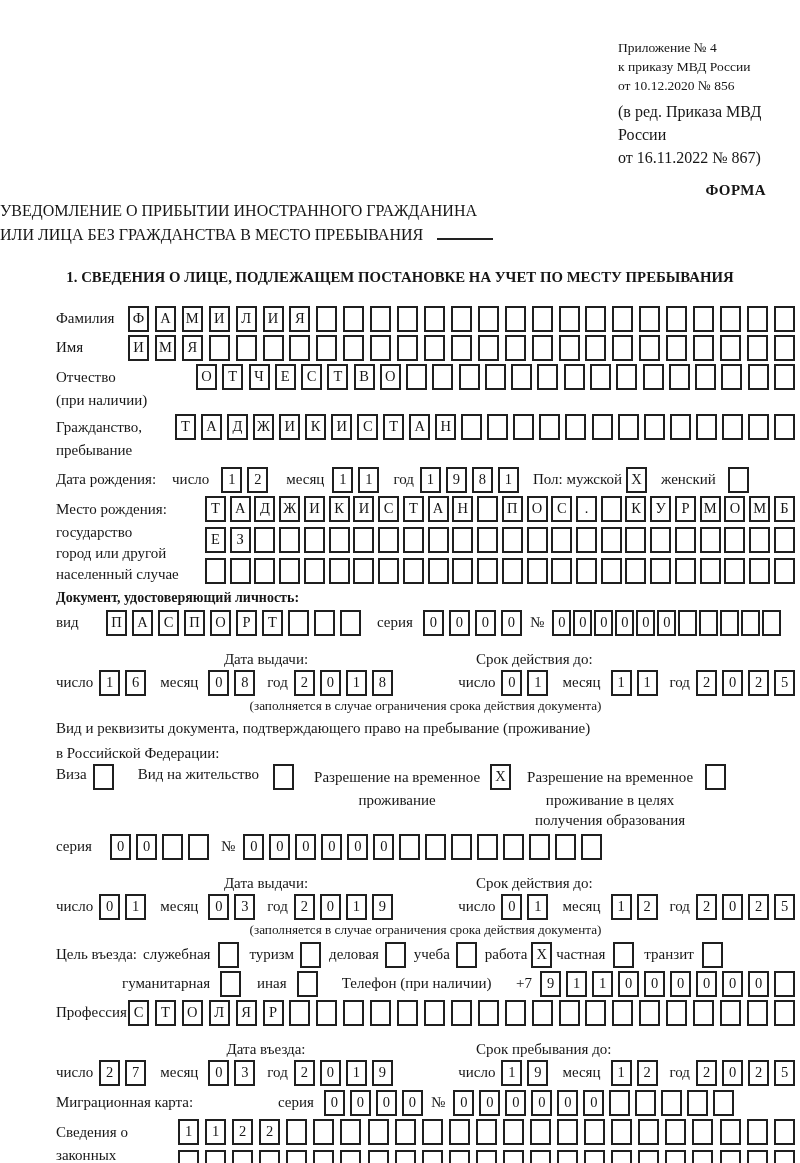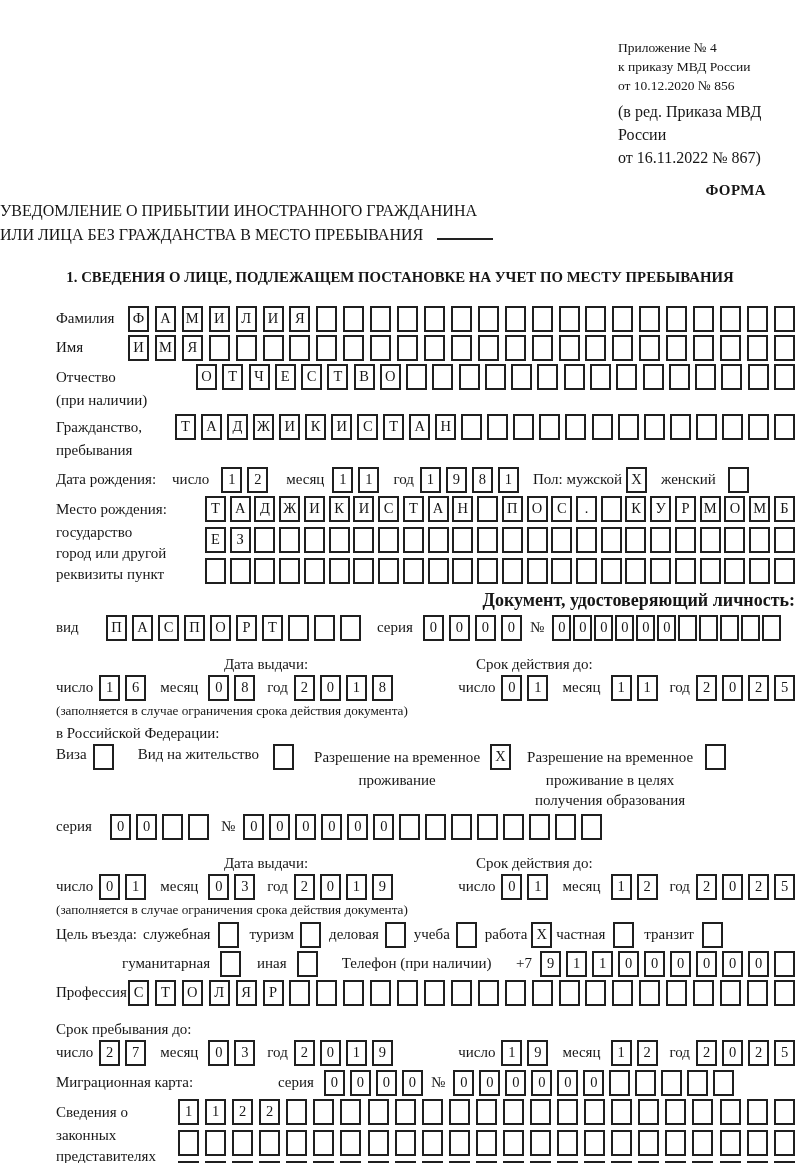--- a/index.html
+++ b/index.html
@@ -28,27 +28,27 @@
   .mb4 { margin-bottom:5px; }
   .cbox { width:21px; height:26px; border:2px solid #1f1f1f; display:flex; align-items:center;
           justify-content:center; font-size:14.5px; flex:0 0 auto; background:#fff; }
   .grp { display:flex; gap:5px; align-items:center; flex:0 0 auto; }
   .grp.g2 { gap:2px; }
   .grp.g2 .cbox { width:19px; }
   .ml4{margin-left:4px}.ml6{margin-left:6px}.ml8{margin-left:8px}.ml10{margin-left:10px}
   .ml12{margin-left:12px}.ml14{margin-left:14px}.ml16{margin-left:16px}.ml18{margin-left:18px}
   .ml20{margin-left:20px}.ml24{margin-left:24px}.ml62{margin-left:62px}.ml66{margin-left:66px}
   .mla{margin-left:auto}
-  .center-bold { font-weight:700; text-align:right; margin:5px 0 4px; font-size:18px; }
+  .center-bold { font-weight:700; text-align:left; margin:5px 0 4px; font-size:14px; }
   .date-hdrs { display:flex; margin-top:15px; }
   .date-hdrs .h1 { width:420px; text-align:center; }
   .date-hdrs .h2 { flex:1; text-align:left; }
   .date-row { display:flex; justify-content:space-between; margin-top:2px; }
   .dgrp { display:flex; align-items:center; }
-  .note { font-size:13.2px; text-align:left; margin-top:2px; margin-bottom:4px; }
+  .note { font-size:13.2px; text-align:center; margin-top:2px; margin-bottom:4px; }
   .resline { line-height:21px; margin-top:4px; }
   .c2 { text-align:center; line-height:20px; flex:0 0 auto; }
   .c2 div:first-child { line-height:26px; }
   .mt6 { margin-top:6px;text-align:right; } .mt4 { margin-top:4px; } .mt2 { margin-top:2px; }
 </style>
 </head>
 <body>
 
 <div class="page">
 
@@ -165,21 +165,21 @@
           <span class="cbox"></span>
           <span class="cbox"></span>
           <span class="cbox"></span>
           <span class="cbox"></span>
         </div>
     </div>
 
     <div class="frow top">
       <div class="lbl2 w119">
         <div>Гражданство,</div>
-        <div>пребывания</div>
+        <div>пребывание</div>
       </div>
       <div class="fill">
           <span class="cbox">Т</span>
           <span class="cbox">А</span>
           <span class="cbox">Д</span>
           <span class="cbox">Ж</span>
           <span class="cbox">И</span>
           <span class="cbox">К</span>
           <span class="cbox">И</span>
           <span class="cbox">С</span>
@@ -229,21 +229,21 @@
       <div class="grp ml12">
           <span class="cbox"></span>
         </div>
     </div>
 
     <div class="frow top mt2">
       <div class="lbl2 w149">
         <div>Место рождения:</div>
         <div>государство</div>
         <div>город или другой</div>
-        <div>реквизиты пункт</div>
+        <div>населенный случае</div>
       </div>
       <div class="col">
         <div class="fill mb4">
             <span class="cbox">Т</span>
             <span class="cbox">А</span>
             <span class="cbox">Д</span>
             <span class="cbox">Ж</span>
             <span class="cbox">И</span>
             <span class="cbox">К</span>
             <span class="cbox">И</span>
@@ -398,20 +398,21 @@
         <div class="grp ml6">
             <span class="cbox">2</span>
             <span class="cbox">0</span>
             <span class="cbox">2</span>
             <span class="cbox">5</span>
           </div>
       </div>
     </div>
     <div class="note">(заполняется в случае ограничения срока действия документа)</div>
 
+    <div class="resline">Вид и реквизиты документа, подтверждающего право на пребывание (проживание)</div>
     <div class="resline">в Российской Федерации:</div>
 
     <div class="frow top permits">
       <span class="c2">Виза</span>
       <div class="grp ml6">
           <span class="cbox"></span>
         </div>
       <span class="c2 ml24">Вид на жительство</span>
       <div class="grp ml14">
           <span class="cbox"></span>
@@ -588,20 +589,21 @@
           <span class="cbox"></span>
           <span class="cbox"></span>
           <span class="cbox"></span>
           <span class="cbox"></span>
           <span class="cbox"></span>
           <span class="cbox"></span>
         </div>
     </div>
 
     <div class="date-hdrs">
+      <span class="h1">Дата въезда:</span>
       <span class="h2">Срок пребывания до:</span>
     </div>
     <div class="date-row">
       <div class="dgrp">
         <span>число</span>
         <div class="grp ml6">
             <span class="cbox">2</span>
             <span class="cbox">7</span>
           </div>
         <span class="ml14">месяц</span>

